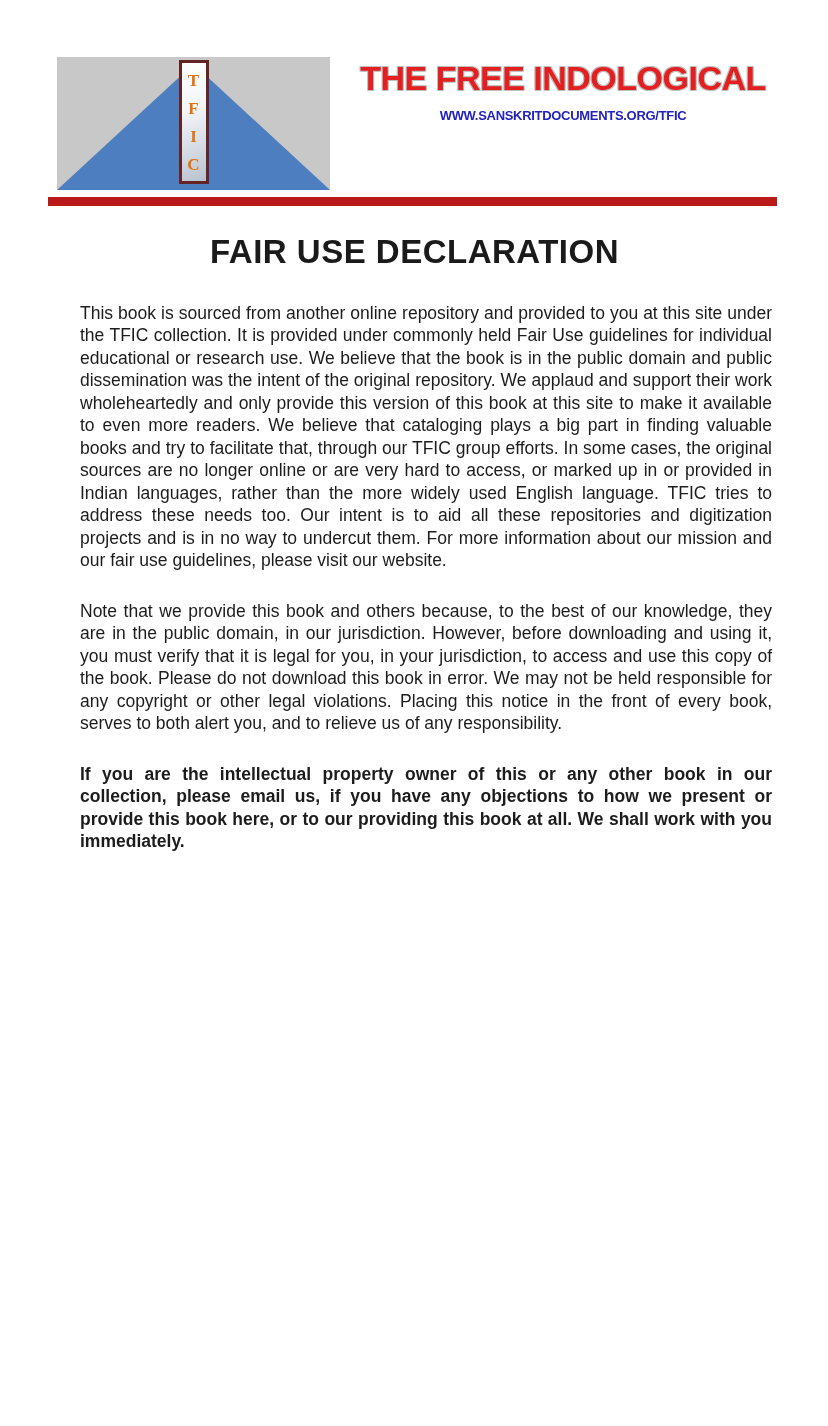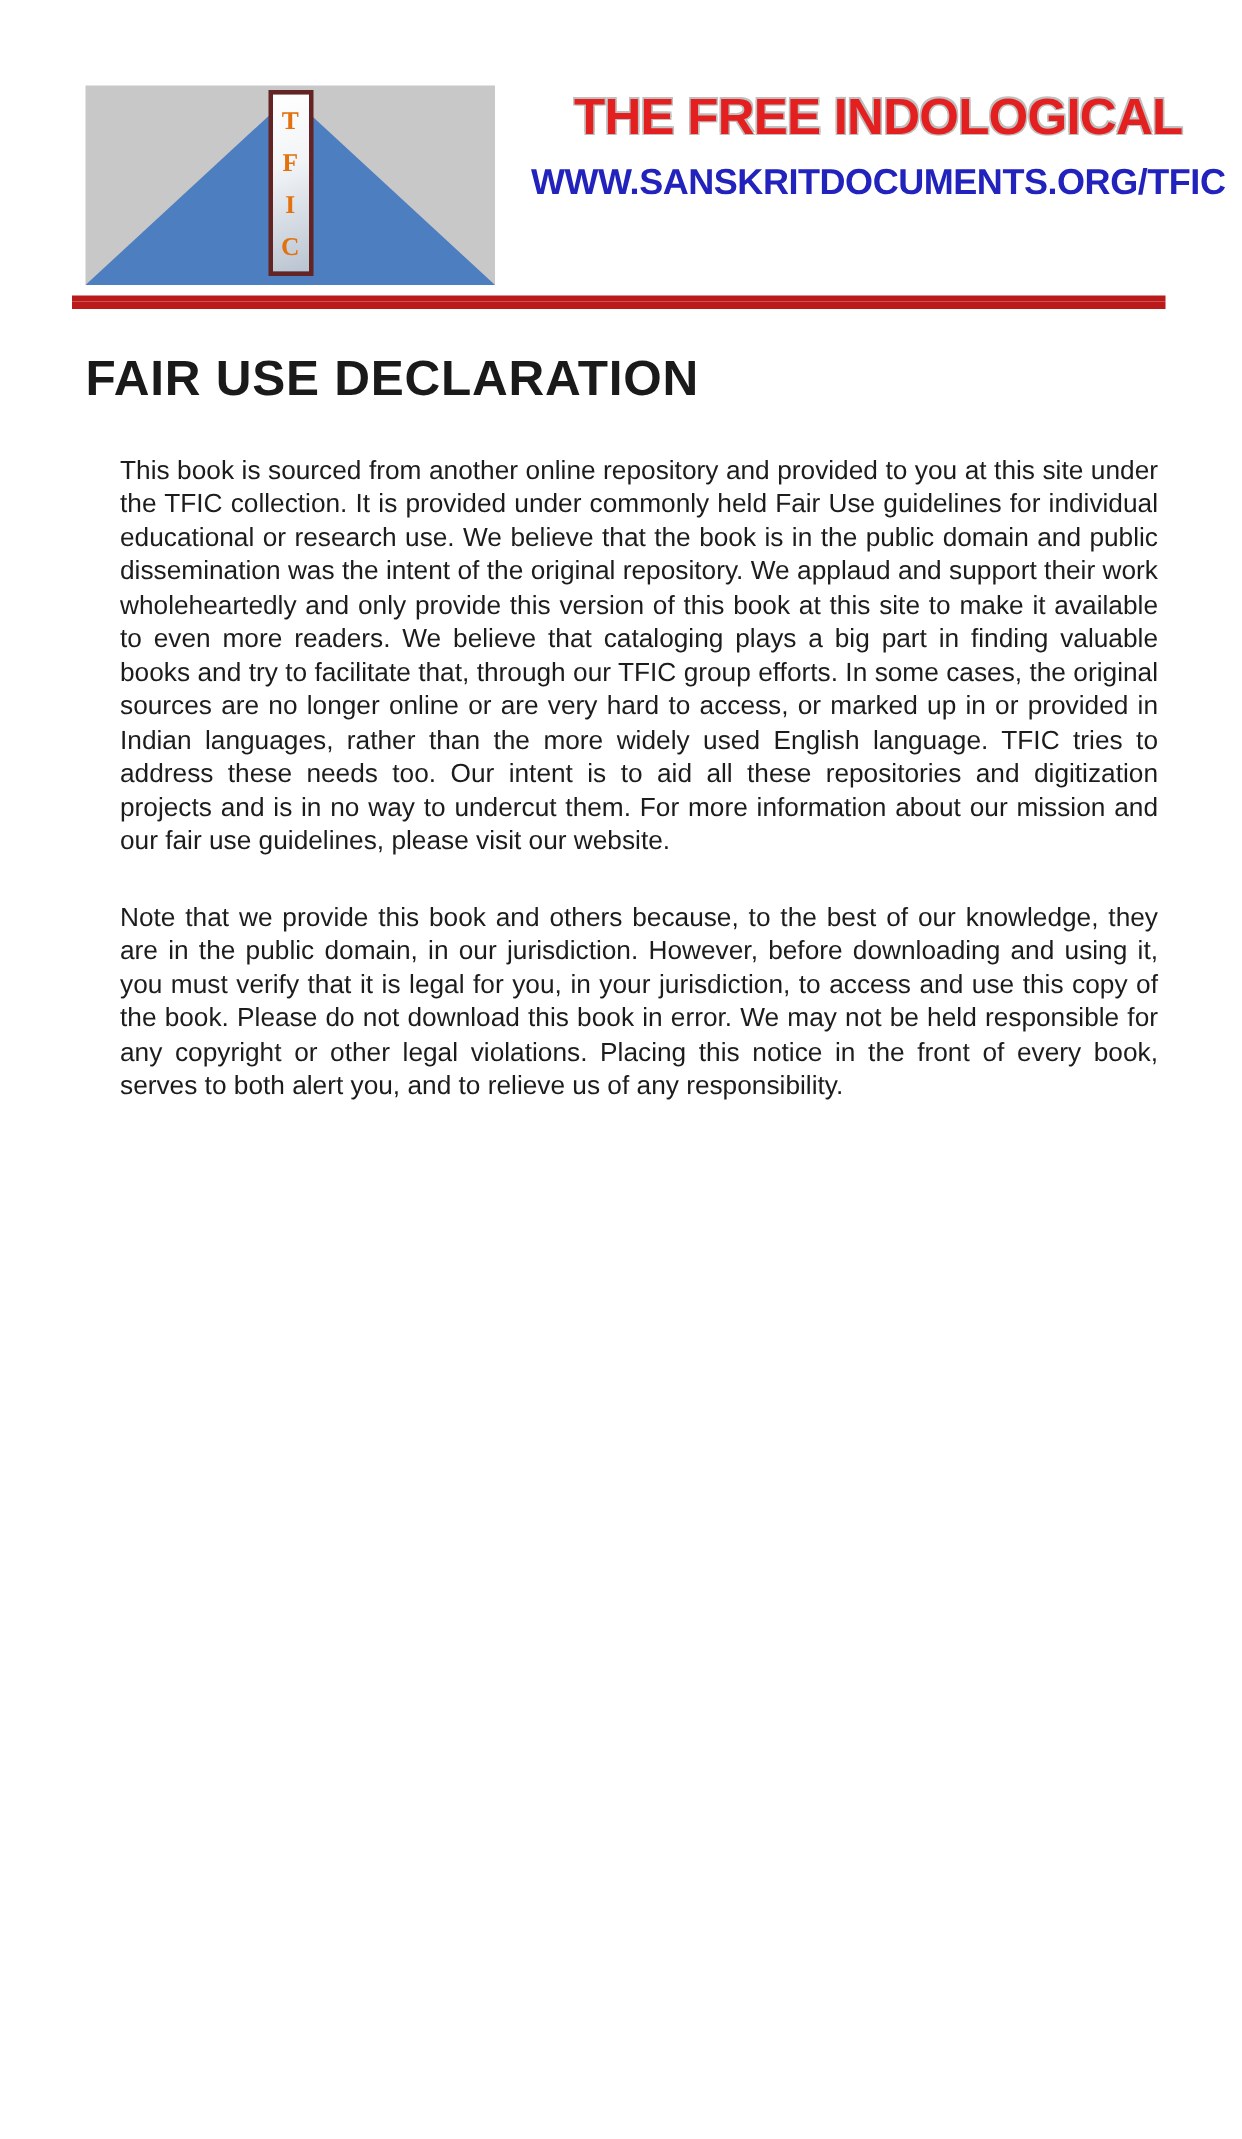--- a/index.html
+++ b/index.html
@@ -76,42 +76,42 @@
     line-height: 1.12;
     color: #e41f1f;
     text-shadow:
       -1px -1px 0 #bfbfbf,
        1px -1px 0 #bfbfbf,
       -1px  1px 0 #bfbfbf,
        1px  1px 0 #bfbfbf;
     margin-bottom: 11px;
   }
   .site-url {
-    font-size: 24px;
+    font-size: 13px;
     font-weight: bold;
     letter-spacing: -0.3px;
     color: #2222bd;
     margin-top: 3px;
   }
 
   
   .double-rule {
     margin-top: 7px;
     margin-left: -9px;
     margin-right: -5px;
     height: 2px;
     border-top: 4px solid #bb1a1a;
     border-bottom: 5px solid #bb1a1a;
     background: #ffffff;
   }
 
   
   .page-heading {
     margin-top: 27px;
-    text-align: left;
+    text-align: center;
     font-size: 33px;
     font-weight: bold;
     letter-spacing: 0.5px;
     color: #1a1a1a;
   }
 
   
   .body-text {
     margin-top: 31px;
   }
@@ -156,16 +156,17 @@
 
   </div>
 
   <div class="double-rule"></div>
 
   <h1 class="page-heading">FAIR USE DECLARATION</h1>
 
   <div class="body-text">
     <p class="para">This book is sourced from another online repository and provided to you at this site under the TFIC collection. It is provided under commonly held Fair Use guidelines for individual educational or research use. We believe that the book is in the public domain and public dissemination was the intent of the original repository. We applaud and support their work wholeheartedly and only provide this version of this book at this site to make it available to even more readers. We believe that cataloging plays a big part in finding valuable books and try to facilitate that, through our TFIC group efforts. In some cases, the original sources are no longer online or are very hard to access, or marked up in or provided in Indian languages, rather than the more widely used English language. TFIC tries to address these needs too. Our intent is to aid all these repositories and digitization projects and is in no way to undercut them. For more information about our mission and our fair use guidelines, please visit our website.</p>
     <p class="para">Note that we provide this book and others because, to the best of our knowledge, they are in the public domain, in our jurisdiction. However, before downloading and using it, you must verify that it is legal for you, in your jurisdiction, to access and use this copy of the book. Please do not download this book in error. We may not be held responsible for any copyright or other legal violations. Placing this notice in the front of every book, serves to both alert you, and to relieve us of any responsibility.</p>
+    <p class="para bold">If you are the intellectual property owner of this or any other book in our collection, please email us, if you have any objections to how we present or provide this book here, or to our providing this book at all. We shall work with you immediately.</p>
   </div>
 
 
 </div>
 
 </body></html>

